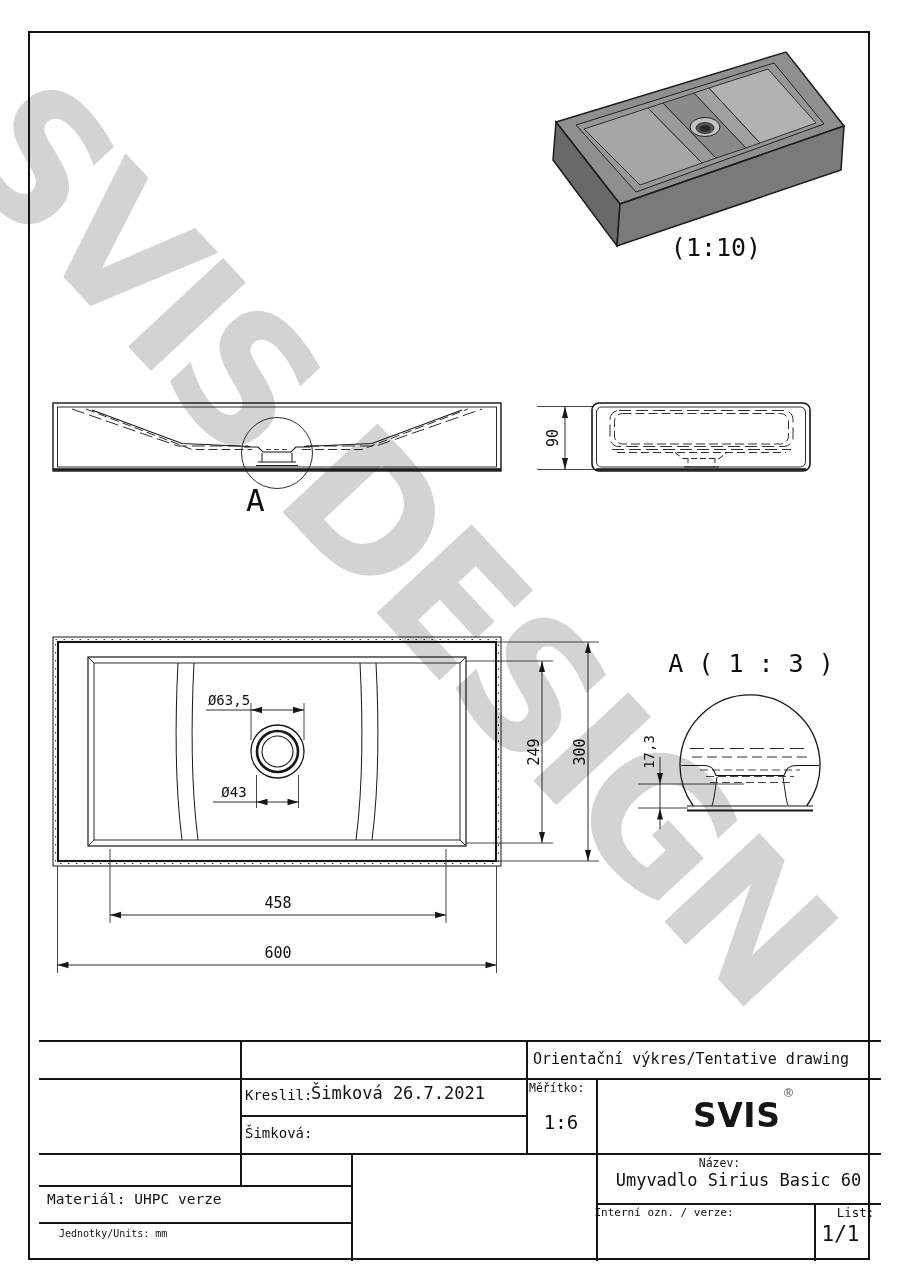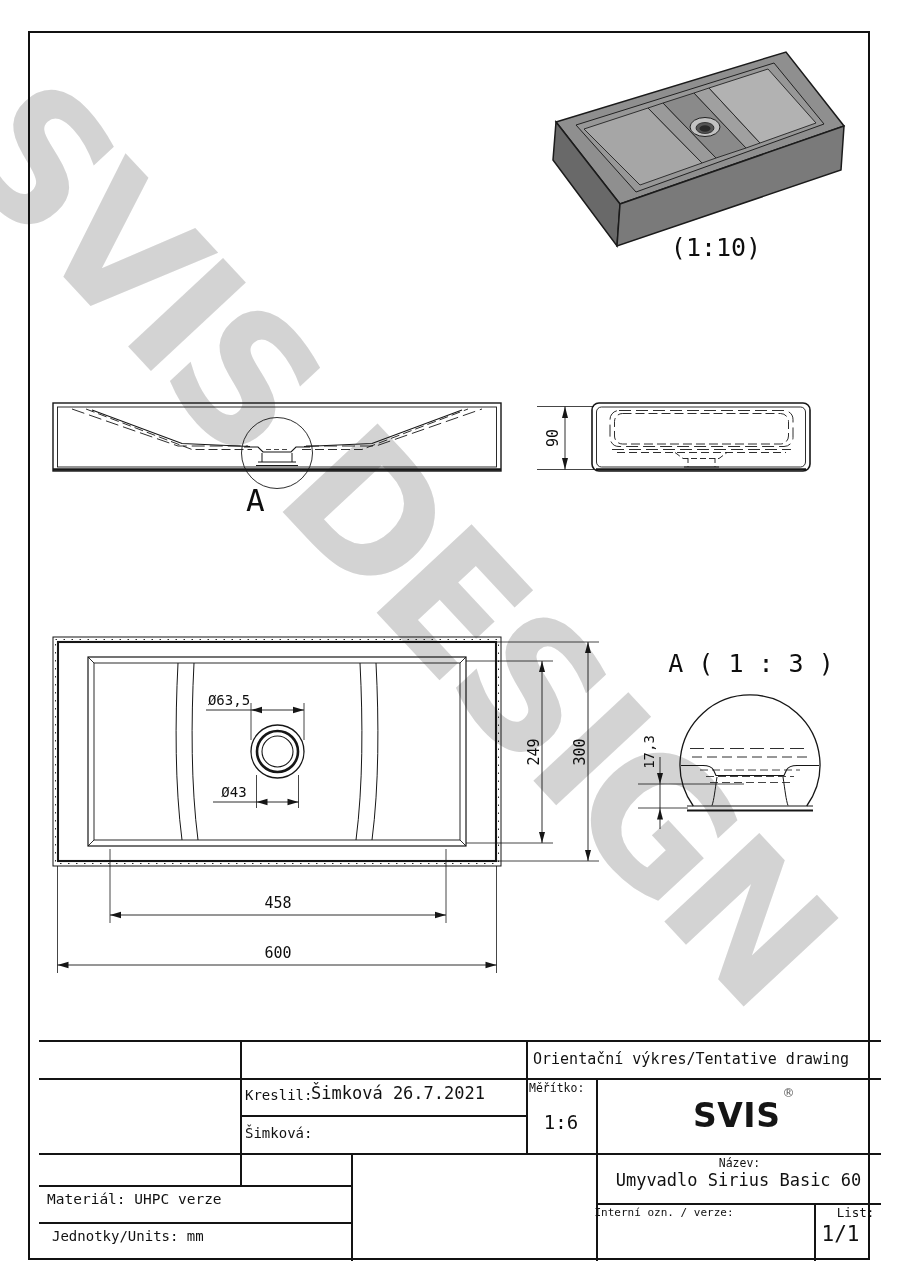--- a/index.html
+++ b/index.html
@@ -199,21 +199,21 @@
     <div class="tbt" style="left:272px;top:43px;font-size:17px">Šimková 26.7.2021</div>
     <div class="tbt" style="left:206px;top:85px;font-size:14px">Šimková:</div>
     <div class="tbt" style="left:490px;top:41px;font-size:11.5px">Měřítko:</div>
     <div class="tbt ctr" style="left:487px;top:71px;width:70px;font-size:19px">1:6</div>
 
     <div class="logo">
       <span class="p1">SVIS</span>
       <span class="reg">®</span>
     </div>
 
-    <div class="tbt ctr" style="left:558px;top:116px;width:285px;font-size:11.5px">Název:</div>
+    <div class="tbt ctr" style="left:538px;top:116px;width:285px;font-size:11.5px">Název:</div>
     <div class="tbt ctr" style="left:557px;top:130px;width:285px;font-size:17px">Umyvadlo Sirius Basic 60</div>
     <div class="tbt ctr" style="left:528px;top:166px;width:194px;font-size:11px">Interní ozn. / verze:</div>
     <div class="tbt ctr" style="left:775px;top:165px;width:83px;font-size:12.5px">List:</div>
     <div class="tbt ctr" style="left:775px;top:182px;width:53px;font-size:21px">1/1</div>
     <div class="tbt" style="left:8px;top:151px;font-size:14.5px">Materiál: UHPC verze</div>
-    <div class="tbt" style="left:13px;top:188px;font-size:14px">Jednotky/Units: mm</div>
+    <div class="tbt" style="left:20px;top:188px;font-size:10px">Jednotky/Units: mm</div>
   </div>
 </div>
 
 </body></html>

